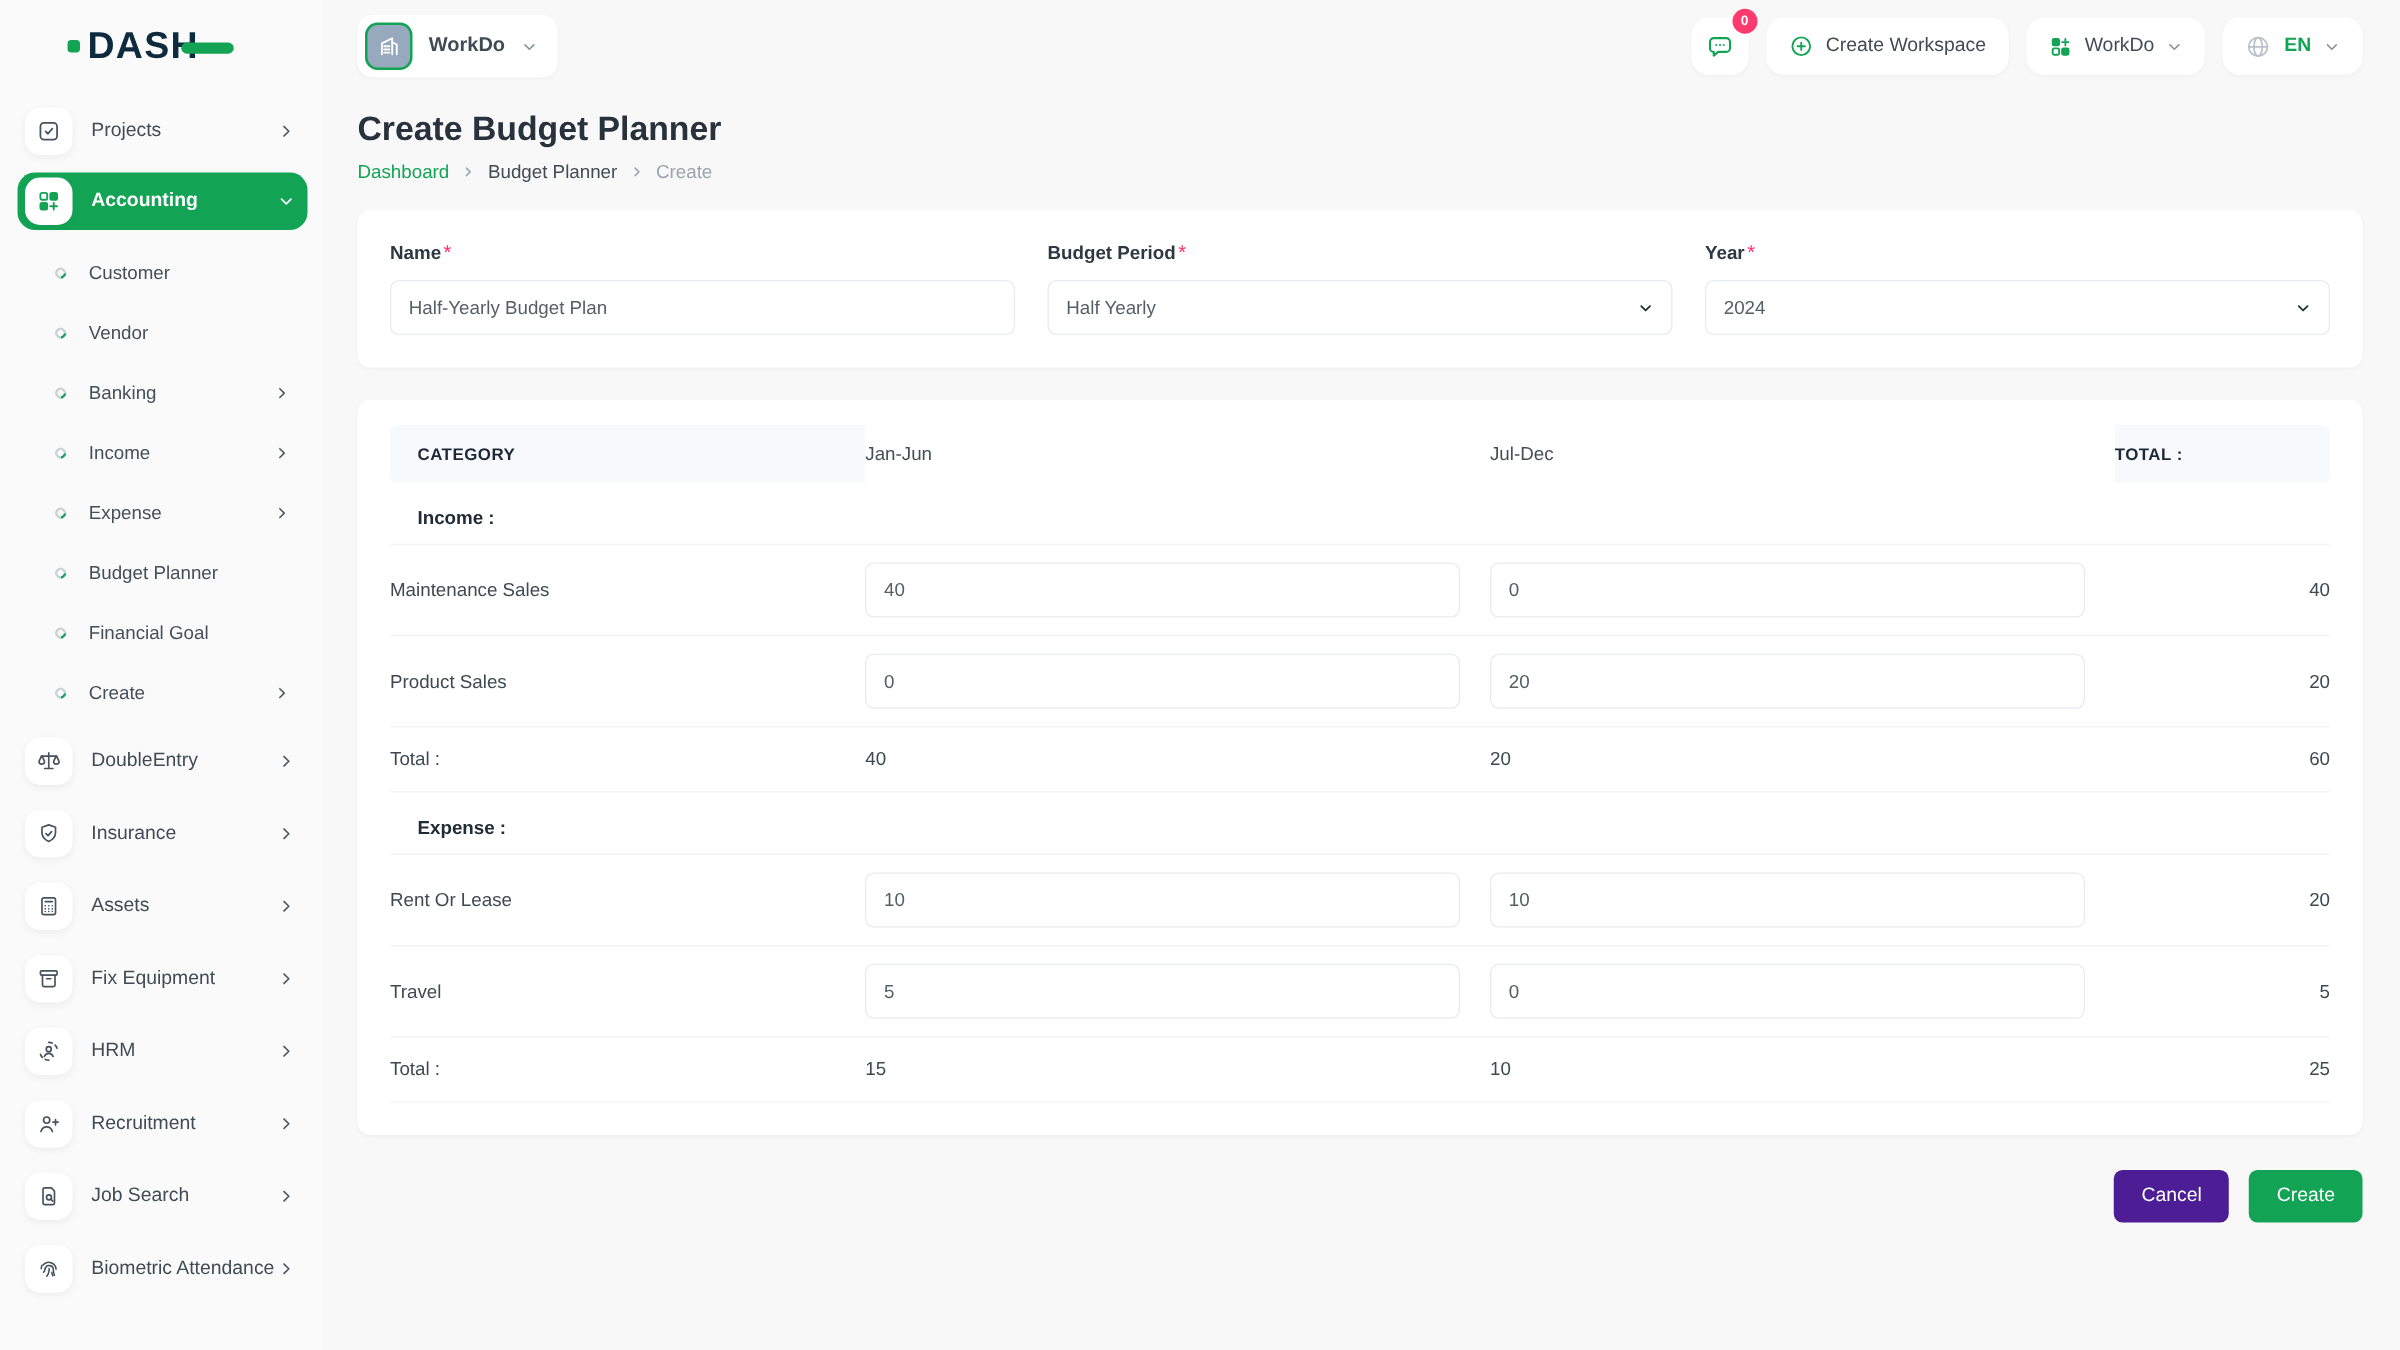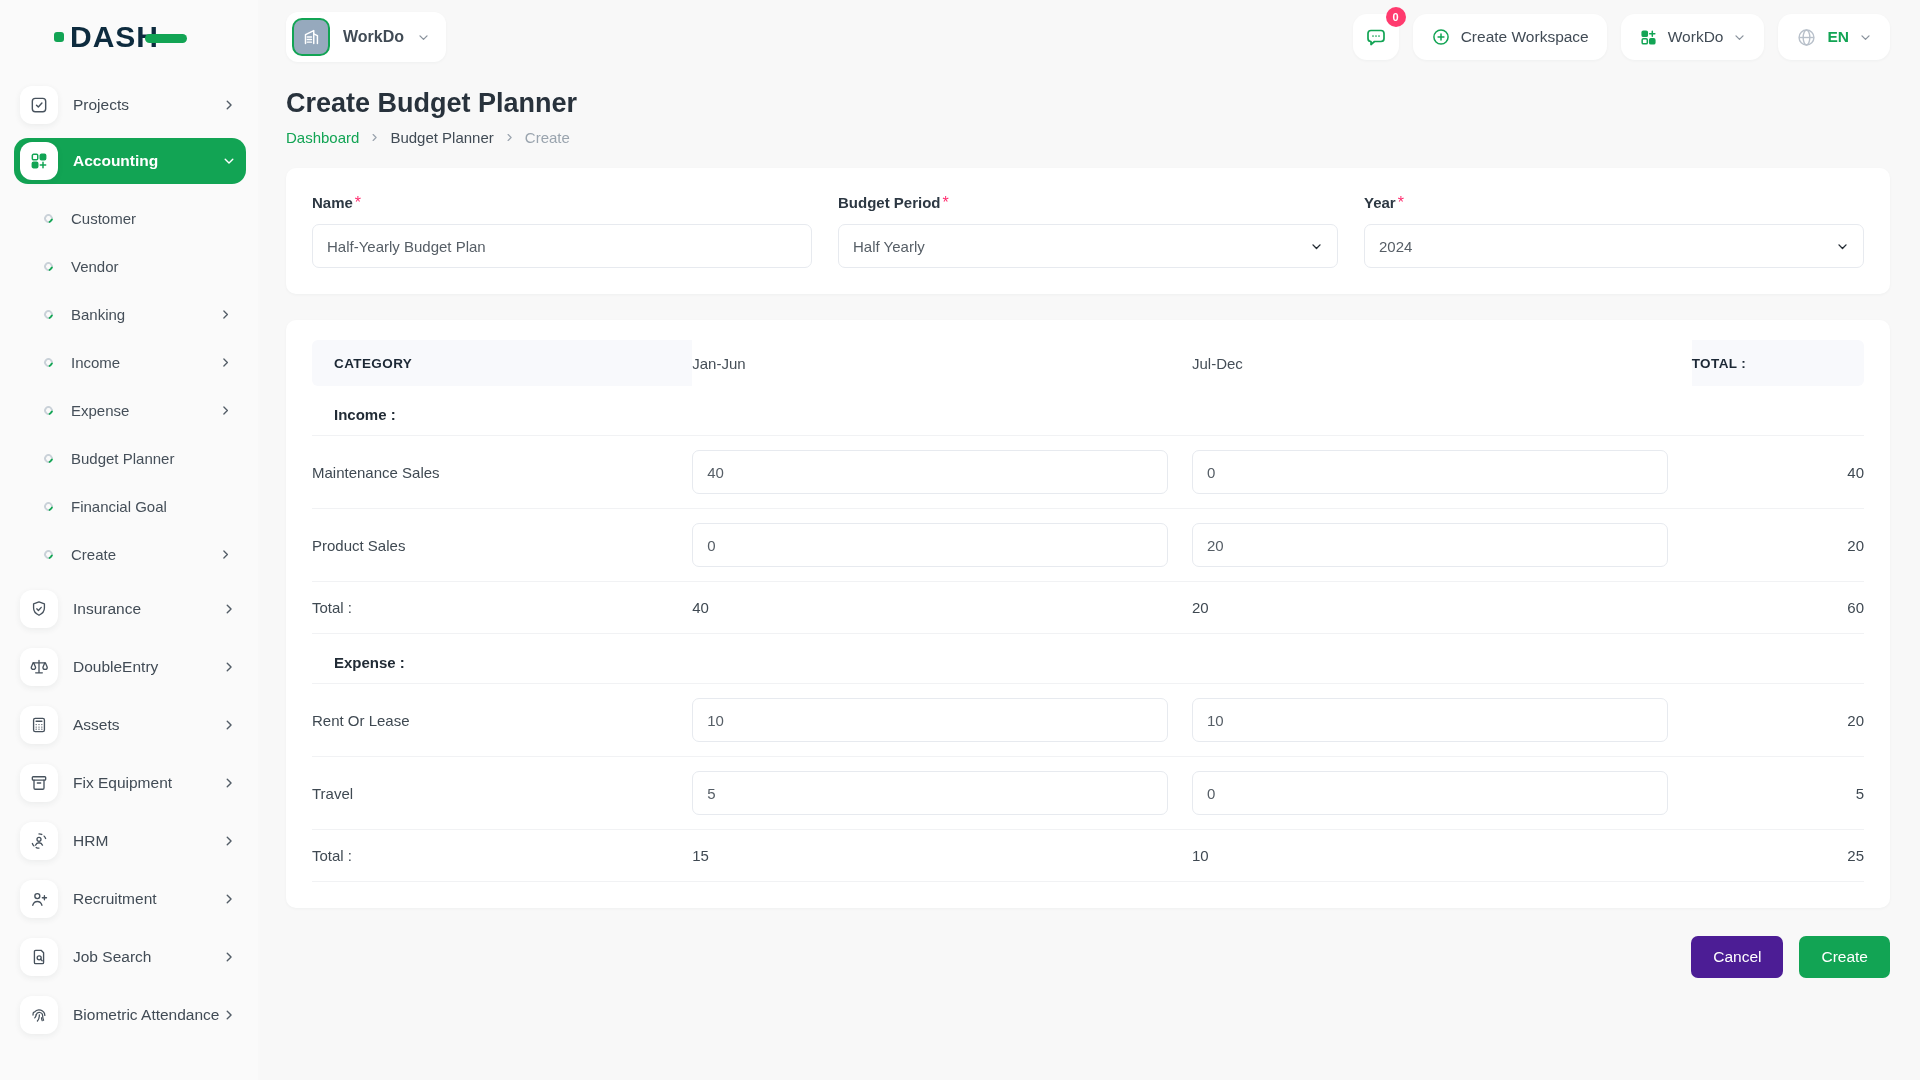--- a/index.html
+++ b/index.html
@@ -161,39 +161,39 @@
       <span class="sub-label">Create</span>
       <svg class="chev-r" width="13" height="13" viewBox="0 0 24 24" fill="none" stroke="#525c66" stroke-width="2.4" stroke-linecap="round" stroke-linejoin="round">
           <path d="M9 5.5l6.5 6.5L9 18.5"></path>
         </svg>
     </div>
   </div>
 
   <div class="nav-item module">
     <span class="icon-tile">
       <svg width="20" height="20" viewBox="0 0 24 24" fill="none" stroke="#47525d" stroke-width="1.6" stroke-linecap="round" stroke-linejoin="round">
-          <path d="M12 3.5l6.5 2.3v5.1c0 4.3-2.8 7-6.5 8.6-3.7-1.6-6.5-4.3-6.5-8.6V5.8z"></path>
-          <path d="M9.3 11.8l2 2 3.4-3.8"></path>
-        </svg>
-    </span>
-    <span class="nav-label">Insurance</span>
-    <svg class="chev-r" width="14" height="14" viewBox="0 0 24 24" fill="none" stroke="#525c66" stroke-width="2.4" stroke-linecap="round" stroke-linejoin="round">
-        <path d="M9 5.5l6.5 6.5L9 18.5"></path>
-      </svg>
-  </div>
-
-  <div class="nav-item module">
-    <span class="icon-tile">
-      <svg width="20" height="20" viewBox="0 0 24 24" fill="none" stroke="#47525d" stroke-width="1.6" stroke-linecap="round" stroke-linejoin="round">
           <path d="M12 4v15M8 19h8M5 7h14"></path>
           <path d="M5 7l-2.3 5.2a2.6 2.6 0 005.2 0L5.6 7z"></path>
           <path d="M19 7l-2.3 5.2a2.6 2.6 0 005.2 0L19.6 7z"></path>
         </svg>
     </span>
     <span class="nav-label">DoubleEntry</span>
+    <svg class="chev-r" width="14" height="14" viewBox="0 0 24 24" fill="none" stroke="#525c66" stroke-width="2.4" stroke-linecap="round" stroke-linejoin="round">
+        <path d="M9 5.5l6.5 6.5L9 18.5"></path>
+      </svg>
+  </div>
+
+  <div class="nav-item module">
+    <span class="icon-tile">
+      <svg width="20" height="20" viewBox="0 0 24 24" fill="none" stroke="#47525d" stroke-width="1.6" stroke-linecap="round" stroke-linejoin="round">
+          <path d="M12 3.5l6.5 2.3v5.1c0 4.3-2.8 7-6.5 8.6-3.7-1.6-6.5-4.3-6.5-8.6V5.8z"></path>
+          <path d="M9.3 11.8l2 2 3.4-3.8"></path>
+        </svg>
+    </span>
+    <span class="nav-label">Insurance</span>
     <svg class="chev-r" width="14" height="14" viewBox="0 0 24 24" fill="none" stroke="#525c66" stroke-width="2.4" stroke-linecap="round" stroke-linejoin="round">
         <path d="M9 5.5l6.5 6.5L9 18.5"></path>
       </svg>
   </div>
 
 
   <div class="nav-item module">
     <span class="icon-tile">
       <svg width="20" height="20" viewBox="0 0 24 24" fill="none" stroke="#47525d" stroke-width="1.6" stroke-linecap="round" stroke-linejoin="round">
           <rect x="5.5" y="4" width="13" height="16" rx="2"></rect>

